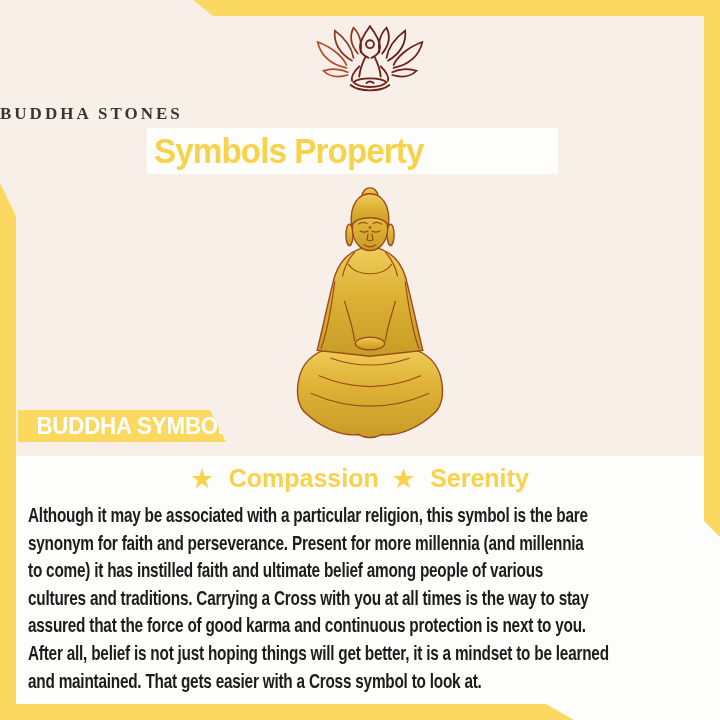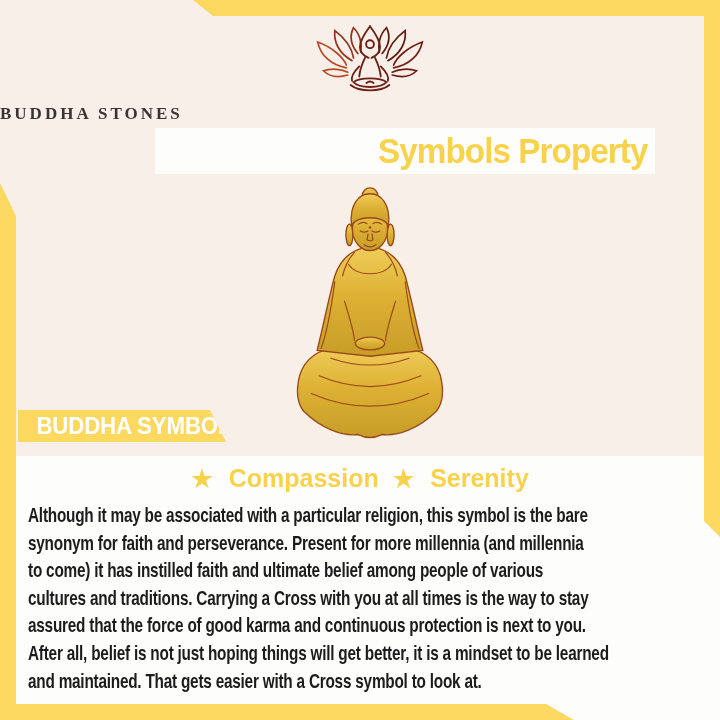--- a/index.html
+++ b/index.html
@@ -12,23 +12,23 @@
   #frame{position:absolute;inset:0;pointer-events:none;z-index:6;}
   
   .logo-wrap{position:absolute;left:283px;top:22px;width:174px;height:86px;}
   .brand-name{
     position:absolute;left:0;top:104px;width:720px;text-align:left;
     font-family:"Liberation Serif","DejaVu Serif",serif;
     font-size:17px;font-weight:600;letter-spacing:3px;color:var(--brand-text,#3a342f);
   }
   
   .title-banner{
-    position:absolute;left:147px;top:128px;width:500px;height:46px;
+    position:absolute;left:147px;top:128px;width:411px;height:46px;
     background:var(--white-bg,#fdfdfc);
-    display:flex;align-items:center;justify-content:flex-end;margin-left:8px;
+    display:flex;align-items:center;justify-content:flex-start;
   }
   .title-banner span{
     font-size:35px;font-weight:bold;letter-spacing:-1px;
     color:var(--text-yellow,#f8d24b);
     transform:scaleX(.95);white-space:nowrap;
   }
   
   .buddha-wrap{position:absolute;left:272px;top:184px;width:196px;height:274px;}
   
   .category-ribbon{

